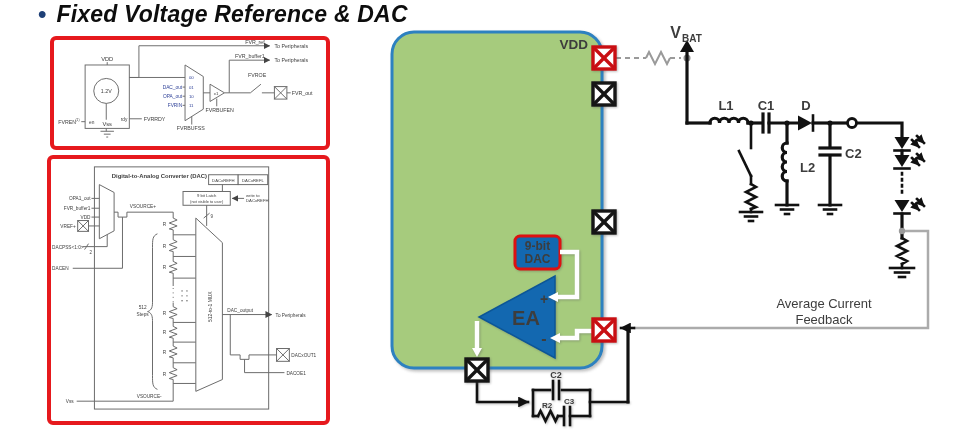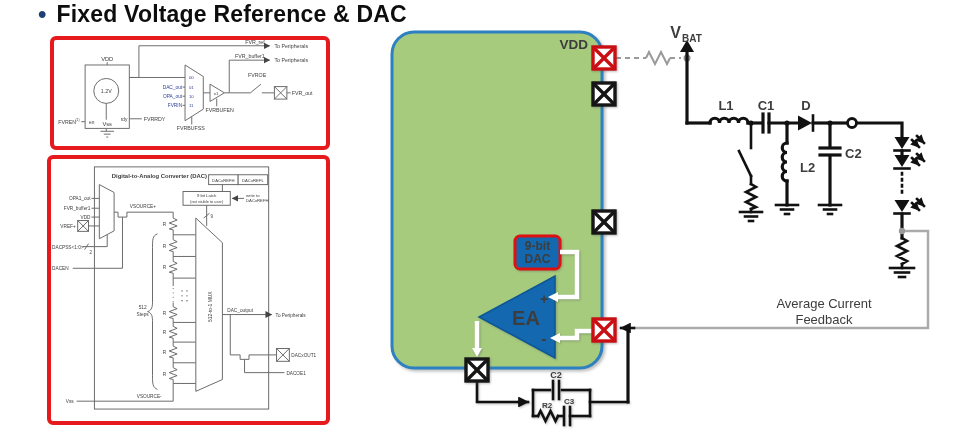--- a/index.html
+++ b/index.html
@@ -1,20 +1,20 @@
 <!DOCTYPE html>
 <html><head>
 <meta charset="utf-8">
 <style>
   html,body{margin:0;padding:0;background:#fff;}
   .slide{position:relative;width:980px;height:436px;background:#fff;overflow:hidden;
          font-family:"Liberation Sans",sans-serif;}
   .title{position:absolute;left:38px;top:0px;display:flex;align-items:baseline;gap:10px;}
   .title .bullet{color:#1f4077;font-size:24px;font-weight:bold;}
-  .title .txt{color:#0d0d0d;font-size:23px;font-weight:bold;letter-spacing:0.2px;}
+  .title .txt{color:#0d0d0d;font-size:23px;font-weight:bold;letter-spacing:0.2px;font-style:italic;}
   .redbox{position:absolute;border:4px solid #e6191d;border-radius:6px;background:#fff;}
   #fvrbox{left:50px;top:36px;width:272px;height:106px;}
   #dacbox{left:47px;top:155px;width:275px;height:262px;}
   svg{display:block;}
   svg text{font-family:"Liberation Sans",sans-serif;fill:#3d3d3d;}
   .s{stroke:#6a6a6a;stroke-width:1;fill:none;}
   .sf{fill:#fff;stroke:#6a6a6a;stroke-width:1;}
   .blue{fill:#2c3f97;}
   .k{stroke:#111;stroke-width:3.2;fill:none;stroke-linecap:square;}
   .k2{stroke:#111;stroke-width:2.6;fill:none;stroke-linecap:square;}

